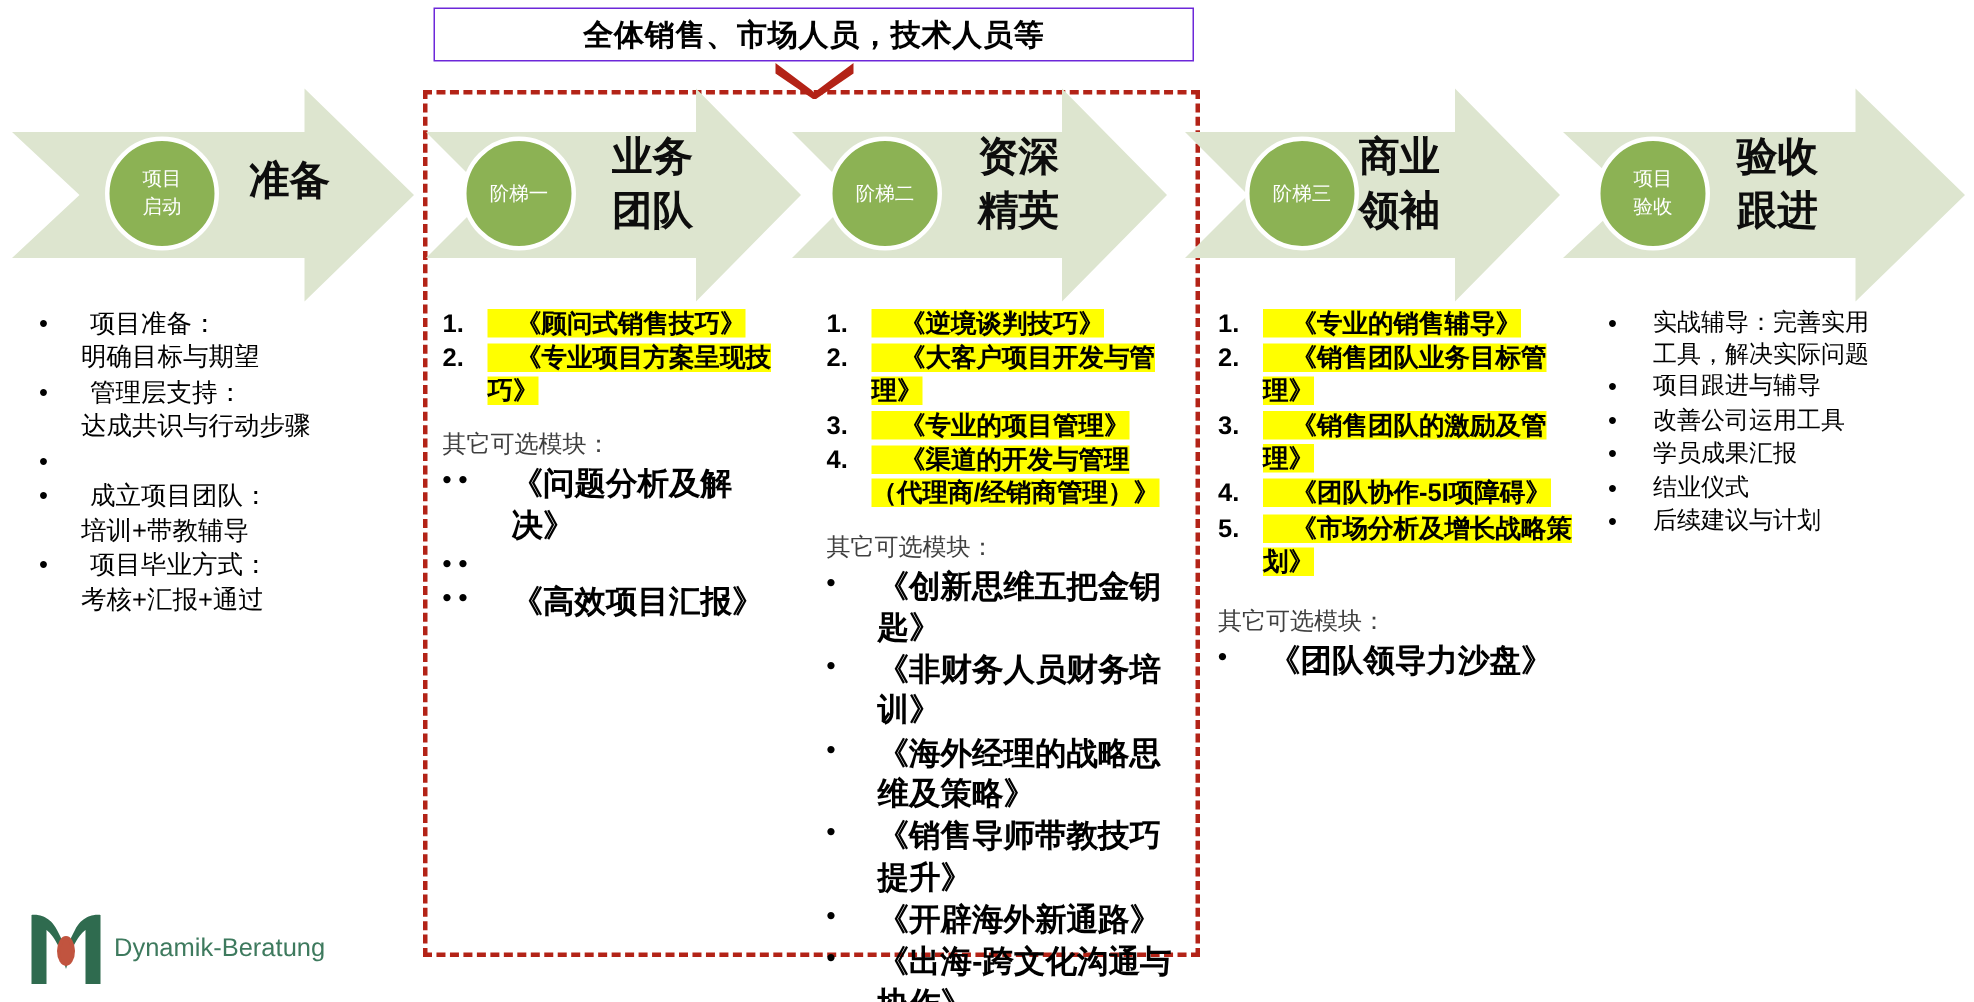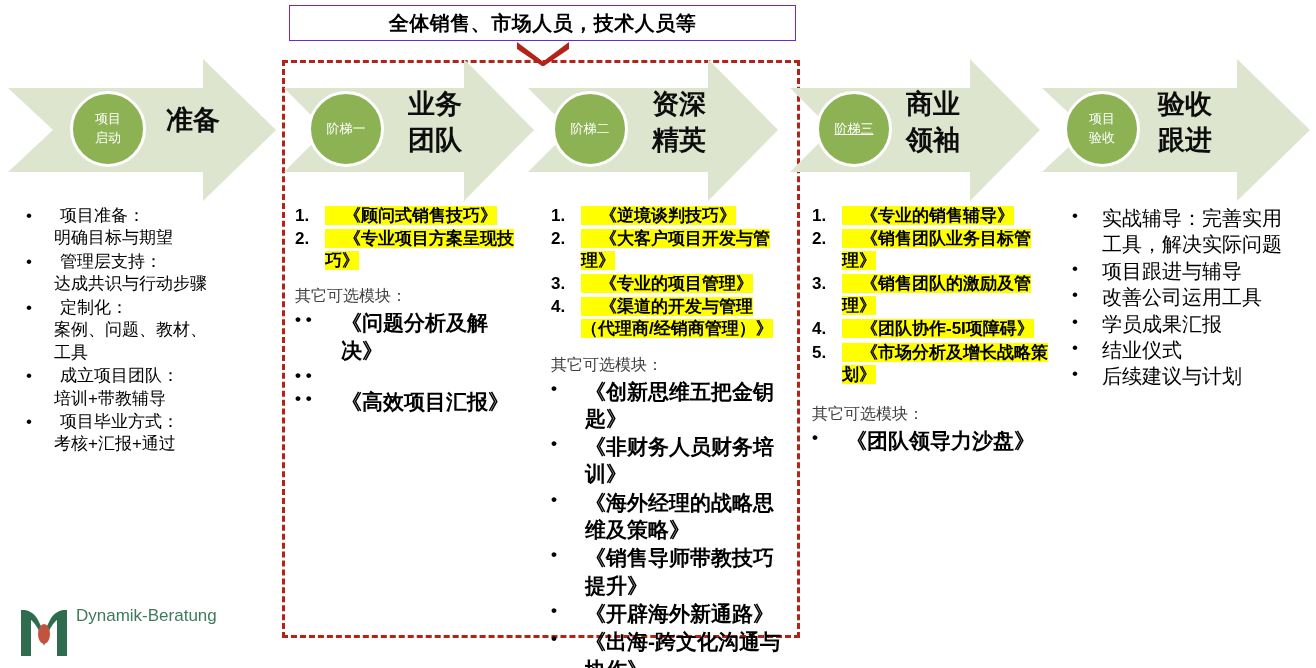--- a/index.html
+++ b/index.html
@@ -174,30 +174,31 @@
   }
 
   
   .last-list .item { display: flex; margin-bottom: 0px; }
   .last-list .dot {
     flex: 0 0 30px;
     font-size: 17px;
     line-height: 1.32;
   }
   .last-list .txt {
-    font-size: 20px;
+    font-size: 16px;
     line-height: 1.32;
   }
 
   
   .logo-wrap {
     position: absolute;
     left: 18px;
     top: 606px;
     display: flex;
+    align-items: center;
   }
   .logo-text {
     font-size: 17px;
     color: #3e7a5e;
     margin-left: 6px;
   }
 </style>
 </head>
 <body>
 
@@ -250,21 +251,21 @@
       <div class="label" style="left:124px;">
         <div>资深</div>
         <div>精英</div>
       </div>
     </div>
 
     <div class="stage" style="left:790px; width:250px;">
       <svg class="chev" viewBox="0 0 250 150" preserveAspectRatio="none">
         <path d="M0,33 L180,33 L180,4 L250,75 L180,146 L180,117 L0,117 L42,75 Z" fill="#dde5cf"></path>
       </svg>
-      <div class="circle" style="left:26px;text-decoration:underline;">
+      <div class="circle" style="left:40px;">
         <span class="l1">阶梯三</span>
       </div>
       <div class="label" style="left:116px;">
         <div>商业</div>
         <div>领袖</div>
       </div>
     </div>
 
     <div class="stage" style="left:1042px; width:268px;">
       <svg class="chev" viewBox="0 0 268 150" preserveAspectRatio="none">
@@ -291,25 +292,20 @@
     </div>
     <div class="item">
       <span class="dot">•</span>
       <span class="txt">
         <span>管理层支持：</span>
         <span class="sub">达成共识与行动步骤</span>
       </span>
     </div>
     <div class="item">
       <span class="dot">•</span>
-      <span class="txt">
-        <span>定制化：</span>
-        <span class="sub" style="white-space:pre-line;">案例、问题、教材、
-工具</span>
-      </span>
     </div>
     <div class="item">
       <span class="dot">•</span>
       <span class="txt">
         <span>成立项目团队：</span>
         <span class="sub">培训+带教辅导</span>
       </span>
     </div>
     <div class="item">
       <span class="dot">•</span>

